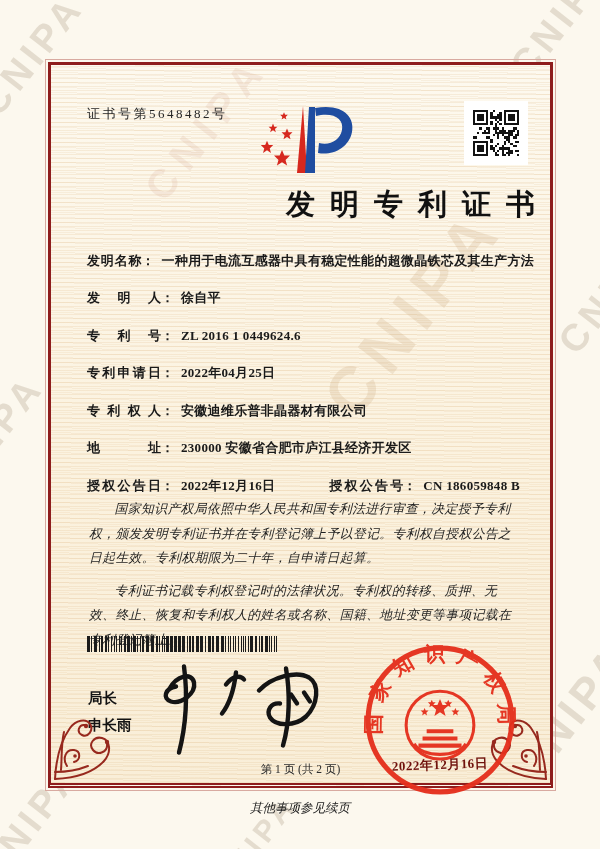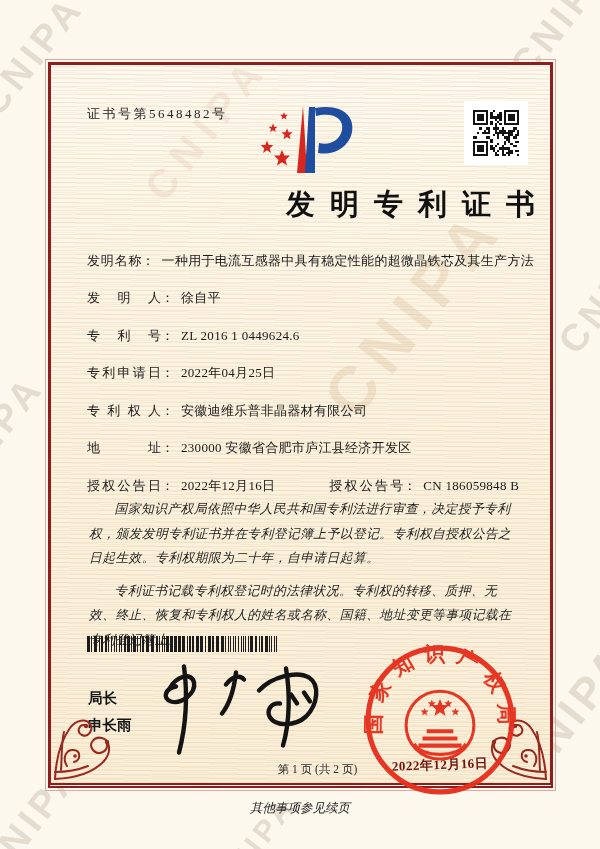--- a/index.html
+++ b/index.html
@@ -46,40 +46,40 @@
   
   .cert-no{position:absolute;left:36px;top:40px;font-size:13px;letter-spacing:2.5px;color:#262626;}
   .logo{position:absolute;left:203px;top:38px;width:110px;height:78px;}
   .qr{position:absolute;right:22px;top:36px;width:64px;height:64px;display:block;}
   .title{
     position:absolute;left:0;top:120px;width:100%;text-align:right;
     font-size:29px;font-weight:bold;letter-spacing:15px;text-indent:15px;color:#111;
   }
   
   .fields{position:absolute;left:36px;top:177px;right:16px;}
-  .frow{height:37.5px;display:flex;align-items:center;white-space:nowrap;font-size:13px;font-weight:normal;}
+  .frow{height:37.5px;display:flex;align-items:center;white-space:nowrap;font-size:13px;font-weight:bold;}
   .flabel{display:inline-block;width:74px;text-align:justify;text-align-last:justify;}
   .fcolon{margin-right:7px;}
   .fval{letter-spacing:0.3px;}
   .pair2{margin-left:54px;display:flex;align-items:center;}
   
   .bodytext{
     position:absolute;left:30px;top:424px;right:24px;
     font-size:12.8px;font-style:italic;line-height:1.92;letter-spacing:0.4px;color:#1f1f1f;
   }
   .bodytext p{margin:8px;text-indent:2em;}
   
   .barcode{position:absolute;left:36px;top:571px;width:196px;height:16px;}
   .director{
     position:absolute;left:37px;top:620px;
     font-family:"Liberation Sans","DejaVu Sans",sans-serif;
     font-size:14.5px;font-weight:bold;line-height:27px;color:#141414;
   }
   .signature{position:absolute;left:88px;top:592px;width:200px;height:105px;}
-  .pageinfo{position:absolute;left:0;bottom:6px;width:100%;text-align:center;font-size:11.5px;color:#2a2a2a;padding-left:17px;}
+  .pageinfo{position:absolute;left:0;bottom:6px;width:100%;text-align:center;font-size:11.5px;color:#2a2a2a;}
   
   .seal{position:absolute;left:363px;top:643px;width:154px;height:154px;opacity:0.96;z-index:5;}
   .seal-date{
     position:absolute;left:363px;top:756px;width:154px;z-index:6;
     text-align:center;font-size:13px;font-weight:bold;color:#70120d;
     letter-spacing:0.5px;transform:rotate(-2deg);
   }
   
   .orn{position:absolute;width:66px;height:66px;}
   .orn.bl{left:1px;bottom:1px;}

